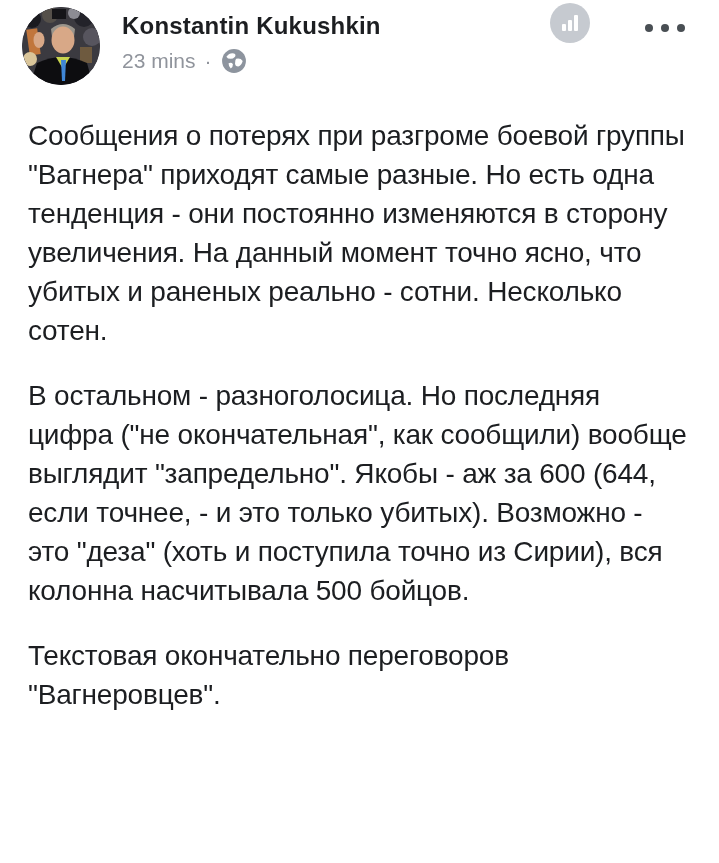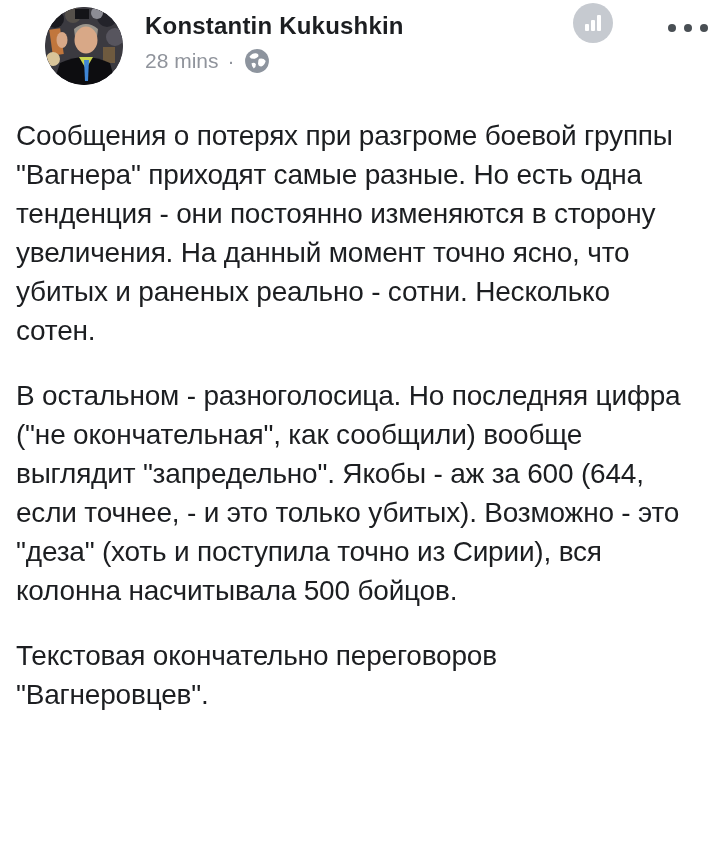--- a/index.html
+++ b/index.html
@@ -13,21 +13,20 @@
   .post {
     position: relative;
     width: 719px;
     height: 863px;
     background: #ffffff;
   }
   
   .header {
     position: relative;
     height: 104px;
-    margin-left: 23px;
   }
   .avatar {
     position: absolute;
     left: 22px;
     top: 7px;
     width: 78px;
     height: 78px;
     border-radius: 50%;
     overflow: hidden;
     background: #3a3a42;
@@ -86,21 +85,21 @@
     cursor: pointer;
   }
   .more-button .dot {
     width: 8px;
     height: 8px;
     border-radius: 50%;
     background: #494f54;
   }
   
   .post-body {
-    padding: 12px 28px 0 16px;
+    padding: 12px 28px 0 28px;
   }
   .post-paragraph {
     font-size: 28px;
     line-height: 39px;
     color: #1c1e21;
     letter-spacing: -0.2px;
     margin-bottom: 26px;
   }
   .post-paragraph:last-child { margin-bottom: 0; }
 </style>
@@ -141,21 +140,21 @@
           <polygon points="34,50 48,50 41,62" fill="#c8d44e"></polygon>
 
           <polygon points="39,53 44,53 43,74 40,74" fill="#3f86d6"></polygon>
         </g>
       </svg>
     </div>
 
     <div class="author-name">Konstantin Kukushkin</div>
 
     <div class="meta-row">
-      <span>28 mins</span>
+      <span>23 mins</span>
       <span class="meta-dot">·</span>
       <span class="globe">
         <svg viewBox="0 0 24 24" aria-hidden="true">
           <circle cx="12" cy="12" r="11" fill="#8d949e"></circle>
           <path d="M5 8 Q8 4 12 5 Q14 6 13 8 Q11 10 9 10 Q6 10 5 8 Z" fill="#ffffff"></path>
           <path d="M14 10 Q18 9 20 12 Q19 16 16 17 Q13 17 13 14 Q13 11 14 10 Z" fill="#ffffff"></path>
           <path d="M7 14 Q10 13 11 15 Q11 18 9 19 Q7 17 7 14 Z" fill="#ffffff"></path>
         </svg>
       </span>
     </div>

